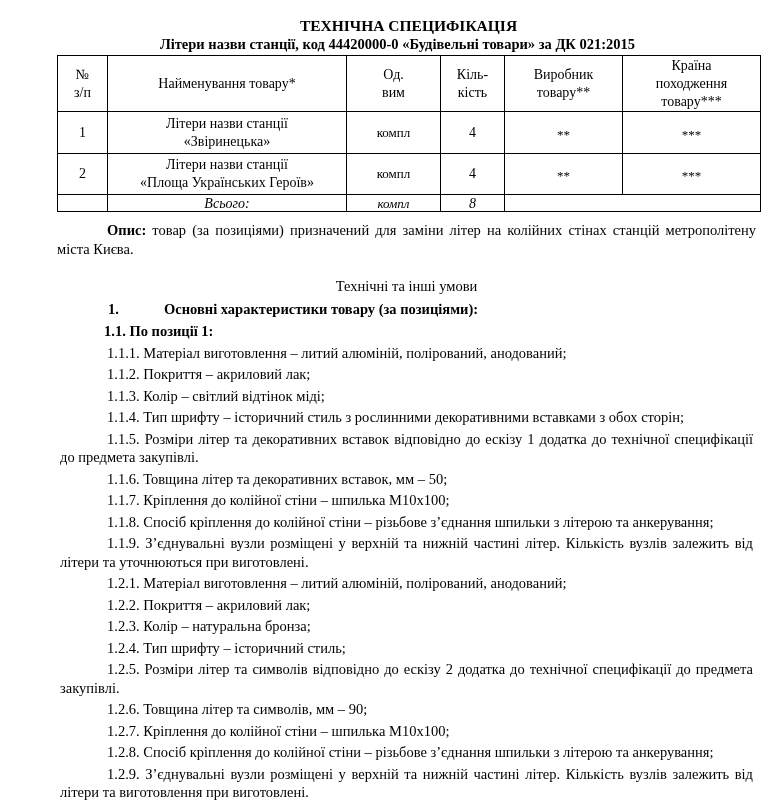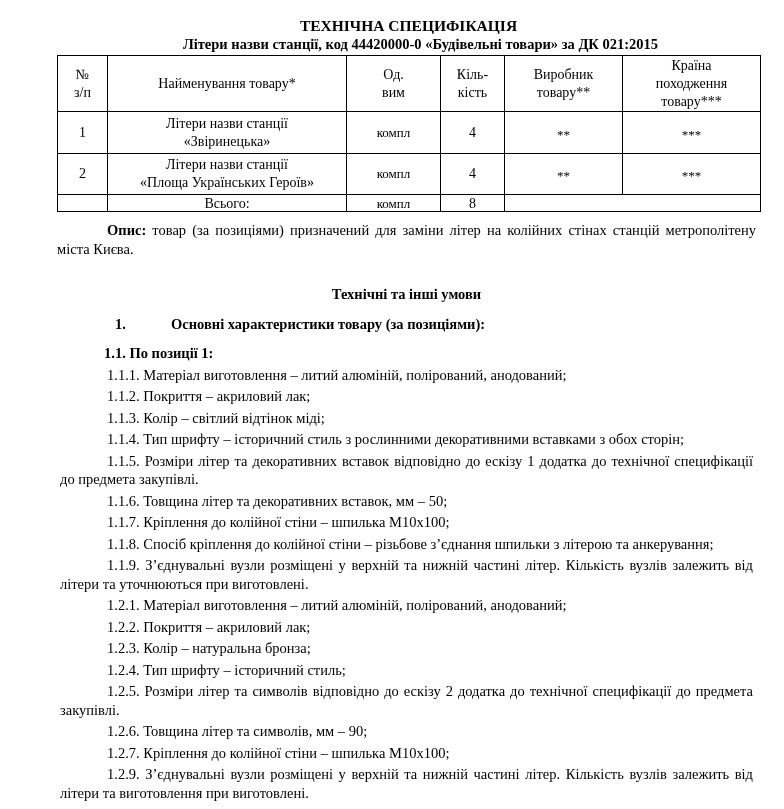--- a/index.html
+++ b/index.html
@@ -7,44 +7,44 @@
       width: 784px; height: 809px; overflow: hidden; position: relative;
       font-family: "Liberation Serif", "DejaVu Serif", serif;
       color: #000;
     }
     .page { position: absolute; left: 0; top: 0; width: 784px; height: 660px; }
     .title {
       position: absolute; left: 57px; width: 703px; top: 17px;
       text-align: center; font-weight: bold; font-size: 15.5px; line-height: 18px;
     }
     .subtitle {
-      position: absolute; left: 69px; width: 703px; top: 35px;
+      position: absolute; left: 46px; width: 703px; top: 35px;
       text-align: center; font-weight: bold; font-size: 14.5px; line-height: 18px;
     }
     table.spec {
       position: absolute; left: 57px; top: 55px;
       border-collapse: collapse; table-layout: fixed; width: 703px;
       font-size: 14px;
     }
     table.spec td, table.spec th {
       border: 1px solid #000; text-align: center; vertical-align: middle;
       font-weight: normal; padding: 0 2px; line-height: 18px;
     }
     table.spec tr.head th { height: 55px; }
     table.spec tr.r1 td { height: 37px; }
     table.spec tr.r2 td { height: 36px; }
-    table.spec tr.total td { height: 16px; line-height: 15px; }
+    table.spec tr.total td { height: 16px; line-height: 15px; font-style: italic; }
     .small { font-size: 13px; }
     .stars { font-size: 13px; vertical-align: top; padding-top: 4px !important; }
 
     .body-text { position: absolute; left: 57px; width: 699px; font-size: 14.5px; line-height: 18.5px; }
     .para { text-align: justify; text-indent: 50px; margin: 0; }
-    .center-bold { text-align: center; font-weight: bold; margin: 8px; }
+    .center-bold { text-align: center; font-weight: normal; margin: 0; }
     .item { margin: 3px; text-indent: 47px; text-align: justify; }
-    .h1row { margin: 11px; font-weight: bold; padding-left: 47px; }
+    .h1row { margin: 4px; font-weight: bold; padding-left: 47px; }
     .h1row .num { display: inline-block; width: 56px; }
     .h2row { margin: 0; font-weight: bold; text-indent: 47px; }
     b { font-weight: bold; font-family: Liberation Serif, serif; }
   </style>
 </head>
 <body>
 
 <div class="page">
 
   <div class="title">ТЕХНІЧНА СПЕЦИФІКАЦІЯ</div>
@@ -137,16 +137,17 @@
     <p class="item">1.1.8. Спосіб кріплення до колійної стіни – різьбове з’єднання шпильки з літерою та анкерування;</p>
     <p class="item">1.1.9. З’єднувальні вузли розміщені у верхній та нижній частині літер. Кількість вузлів залежить від літери та уточнюються при виготовлені.</p>
 
     <p class="item">1.2.1. Матеріал виготовлення – литий алюміній, полірований, анодований;</p>
     <p class="item">1.2.2. Покриття – акриловий лак;</p>
     <p class="item">1.2.3. Колір – натуральна бронза;</p>
     <p class="item">1.2.4. Тип шрифту – історичний стиль;</p>
     <p class="item">1.2.5. Розміри літер та символів відповідно до ескізу 2 додатка до технічної специфікації до предмета закупівлі.</p>
     <p class="item">1.2.6. Товщина літер та символів, мм – 90;</p>
     <p class="item">1.2.7. Кріплення до колійної стіни – шпилька М10х100;</p>
+    <p class="item">1.2.8. Спосіб кріплення до колійної стіни – різьбове з’єднання шпильки з літерою та анкерування;</p>
     <p class="item">1.2.9. З’єднувальні вузли розміщені у верхній та нижній частині літер. Кількість вузлів залежить від літери та виготовлення при виготовлені.</p>
   </div>
 
 </div>
 
 </body></html>

